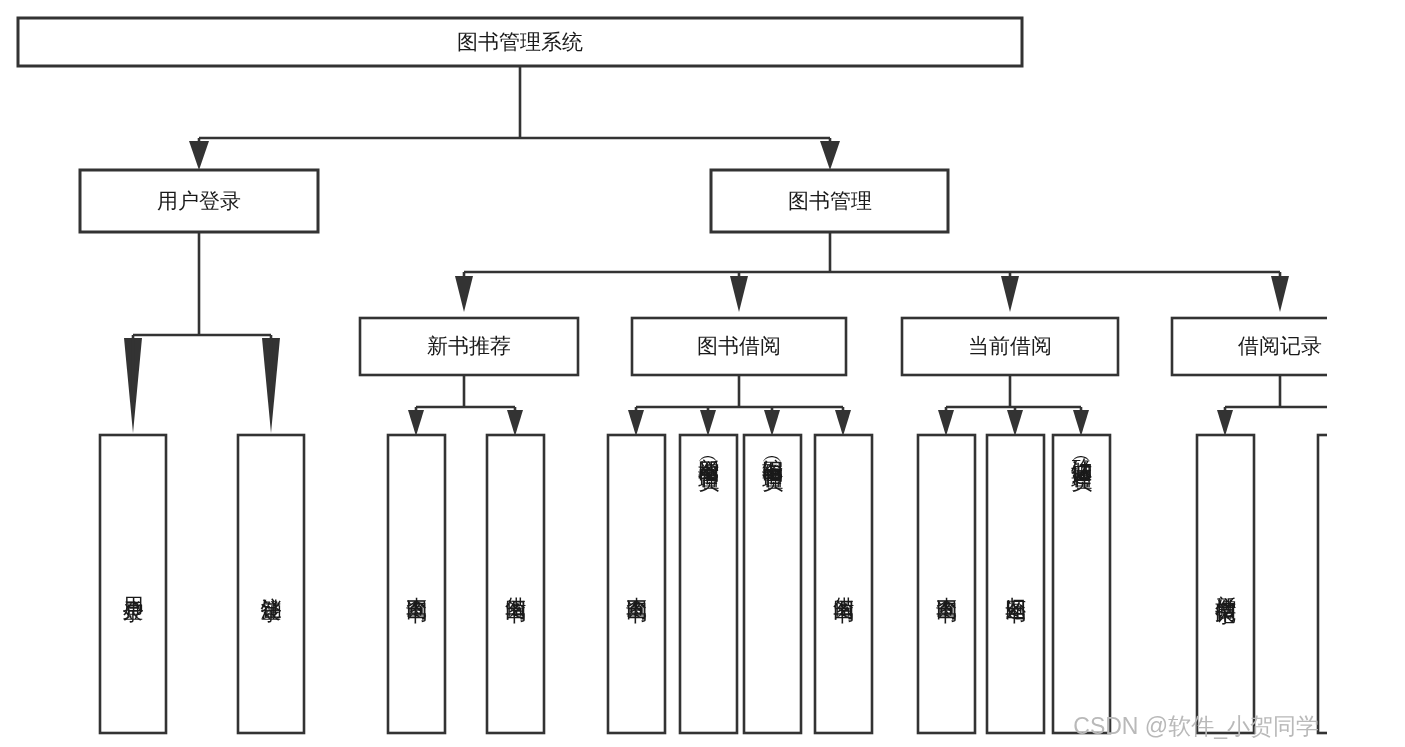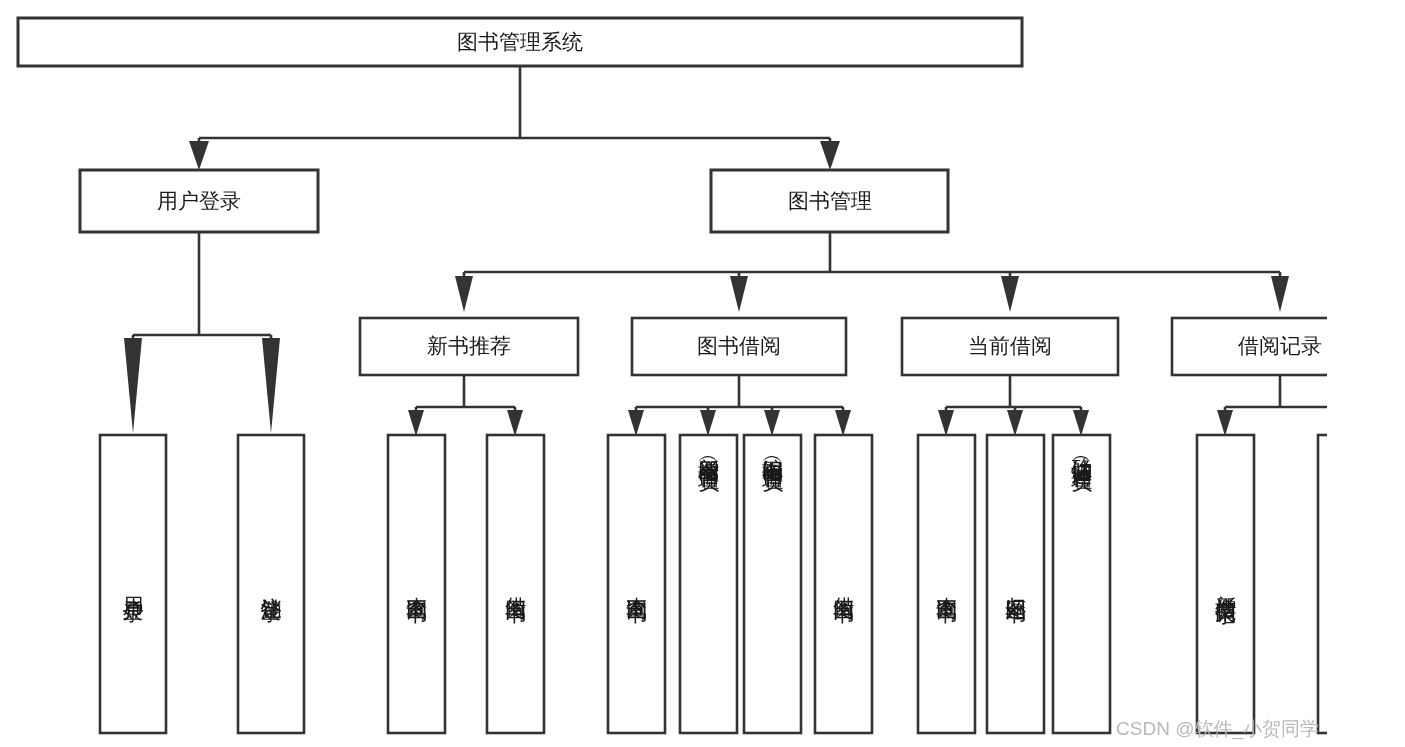--- a/index.html
+++ b/index.html
@@ -65,21 +65,21 @@
     line-height: 1.06;
     letter-spacing: 2px;
     white-space: nowrap;
     text-align: center;
   }
   .watermark {
     position: absolute;
     right: 8px;
     bottom: 5px;
     font-family: "Liberation Sans", "DejaVu Sans", sans-serif;
-    font-size: 19px;
+    font-size: 23px;
     color: #b9b9b9;
     white-space: nowrap;
   }
 </style>
 </head>
 <body>
 
 <div id="stage">
 
   <svg id="diagram" viewBox="0 0 1405 747" xmlns="http://www.w3.org/2000/svg">

